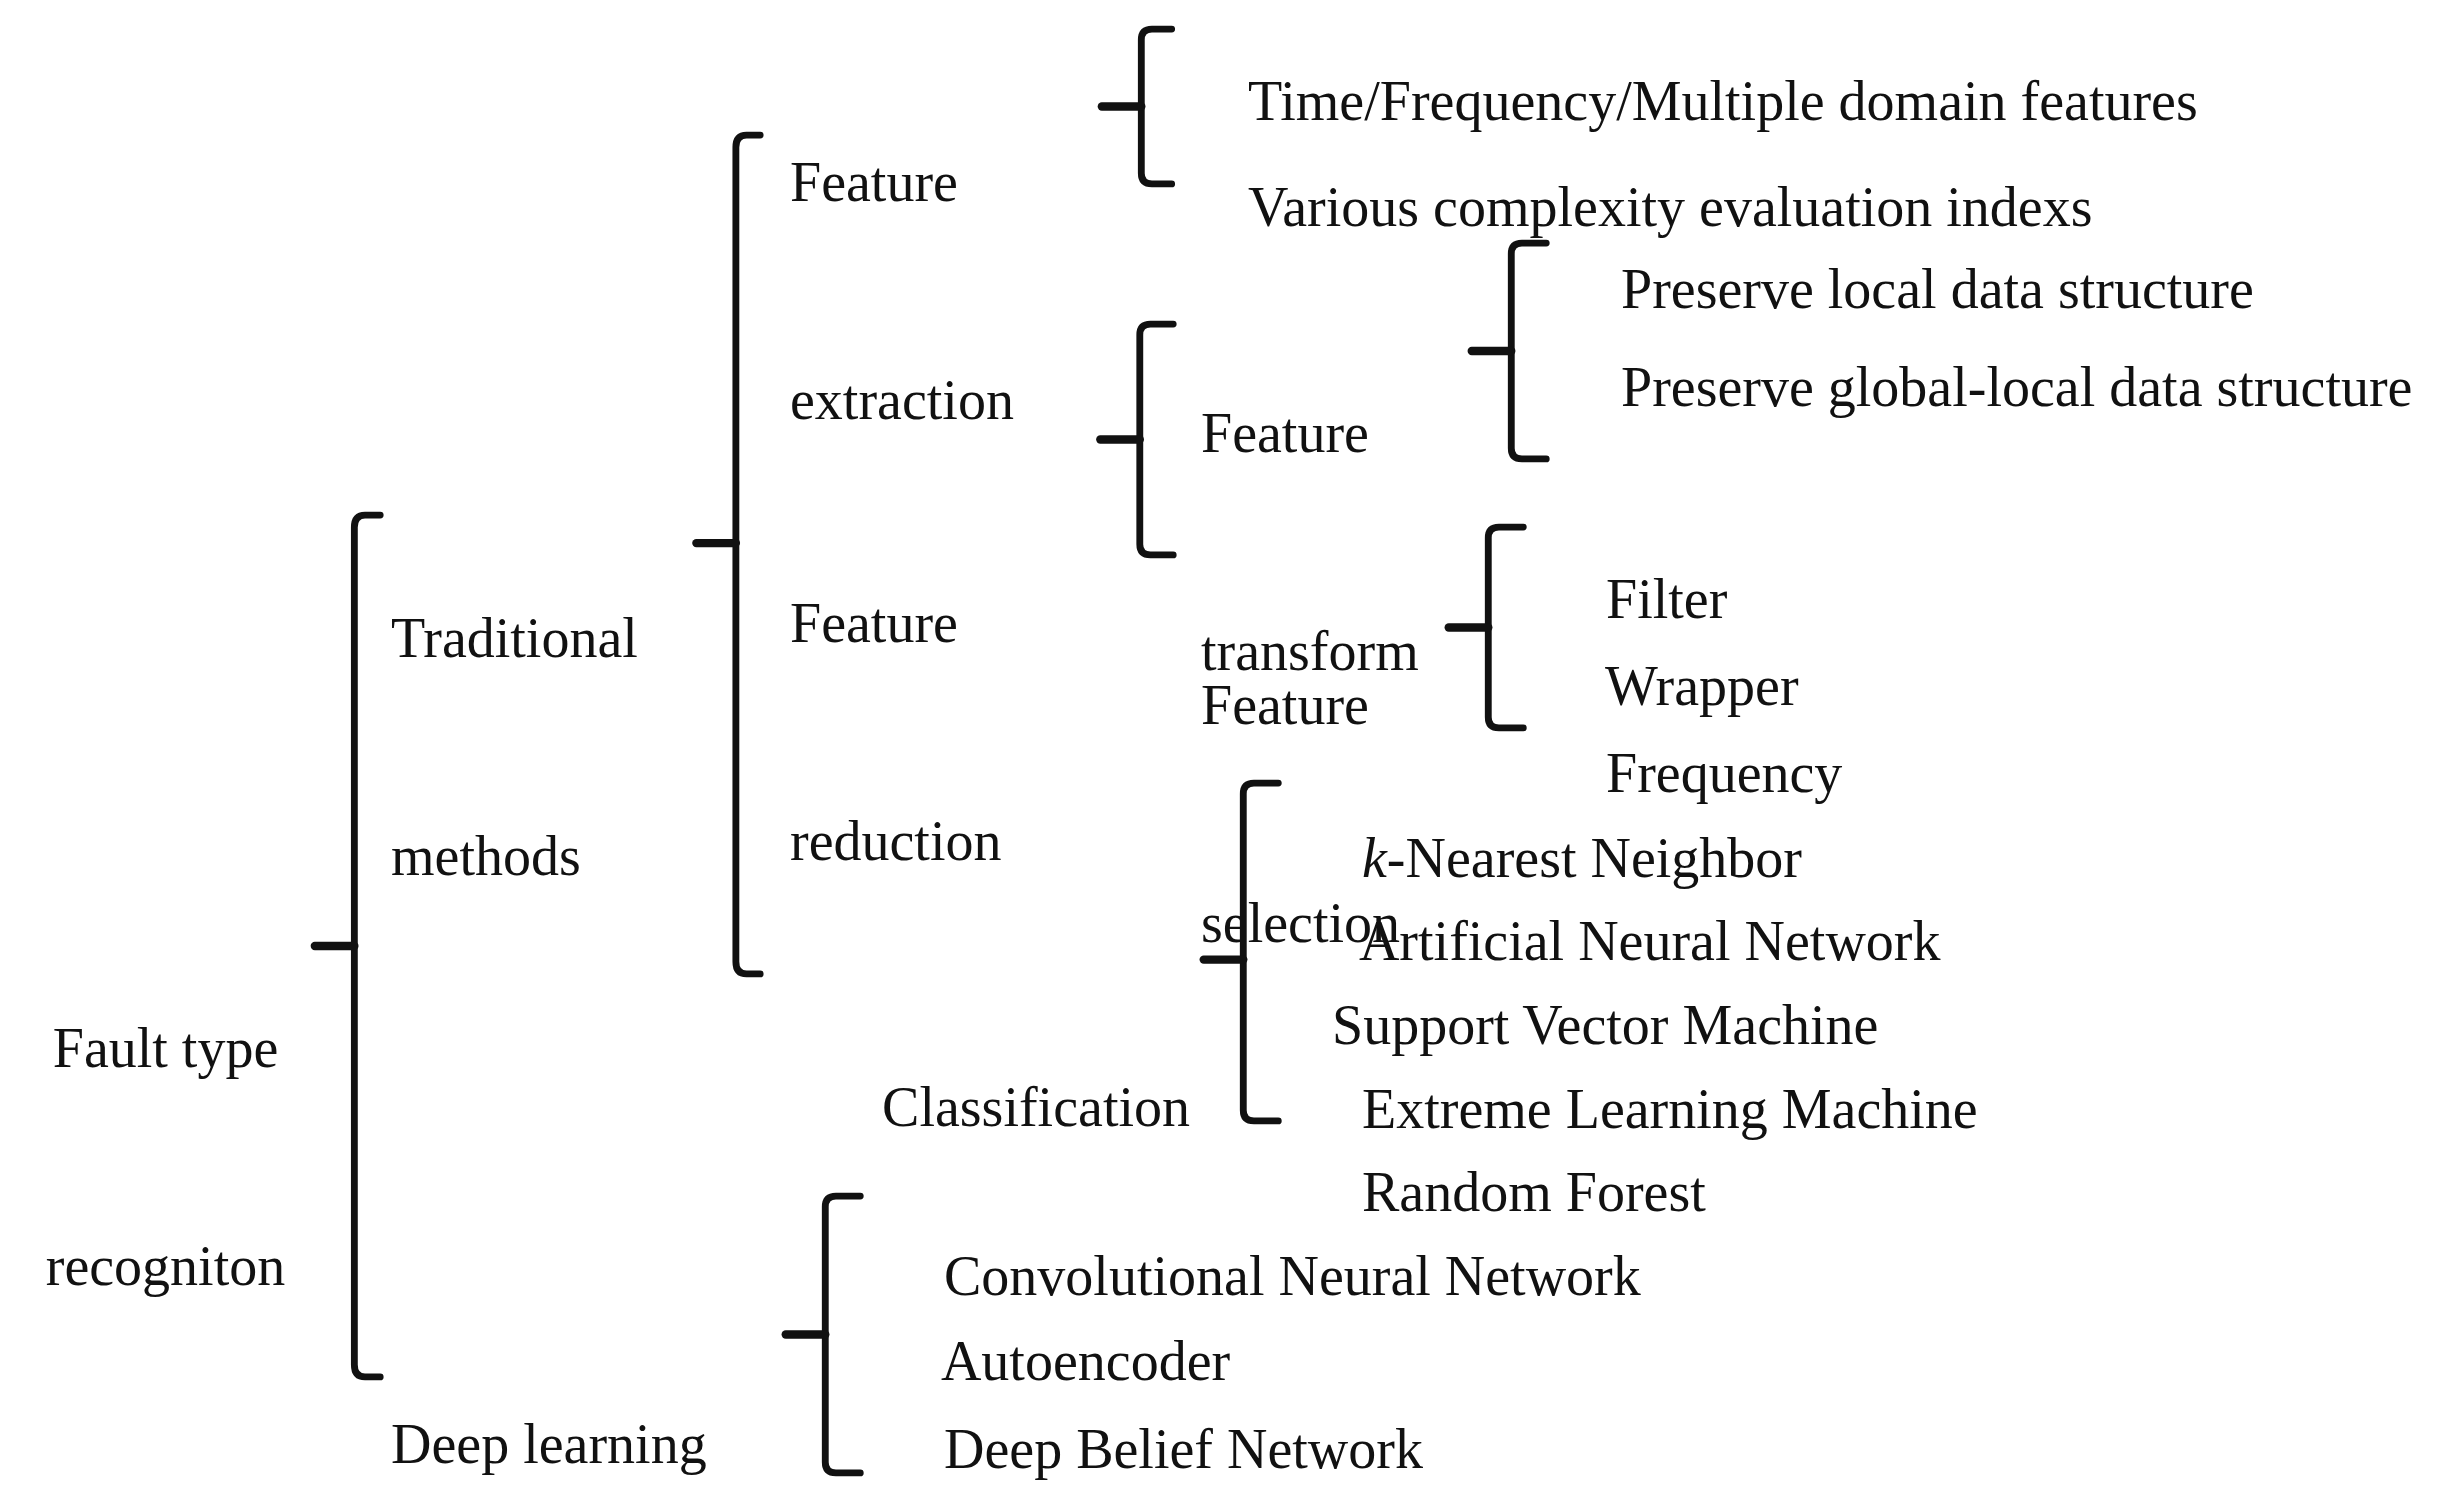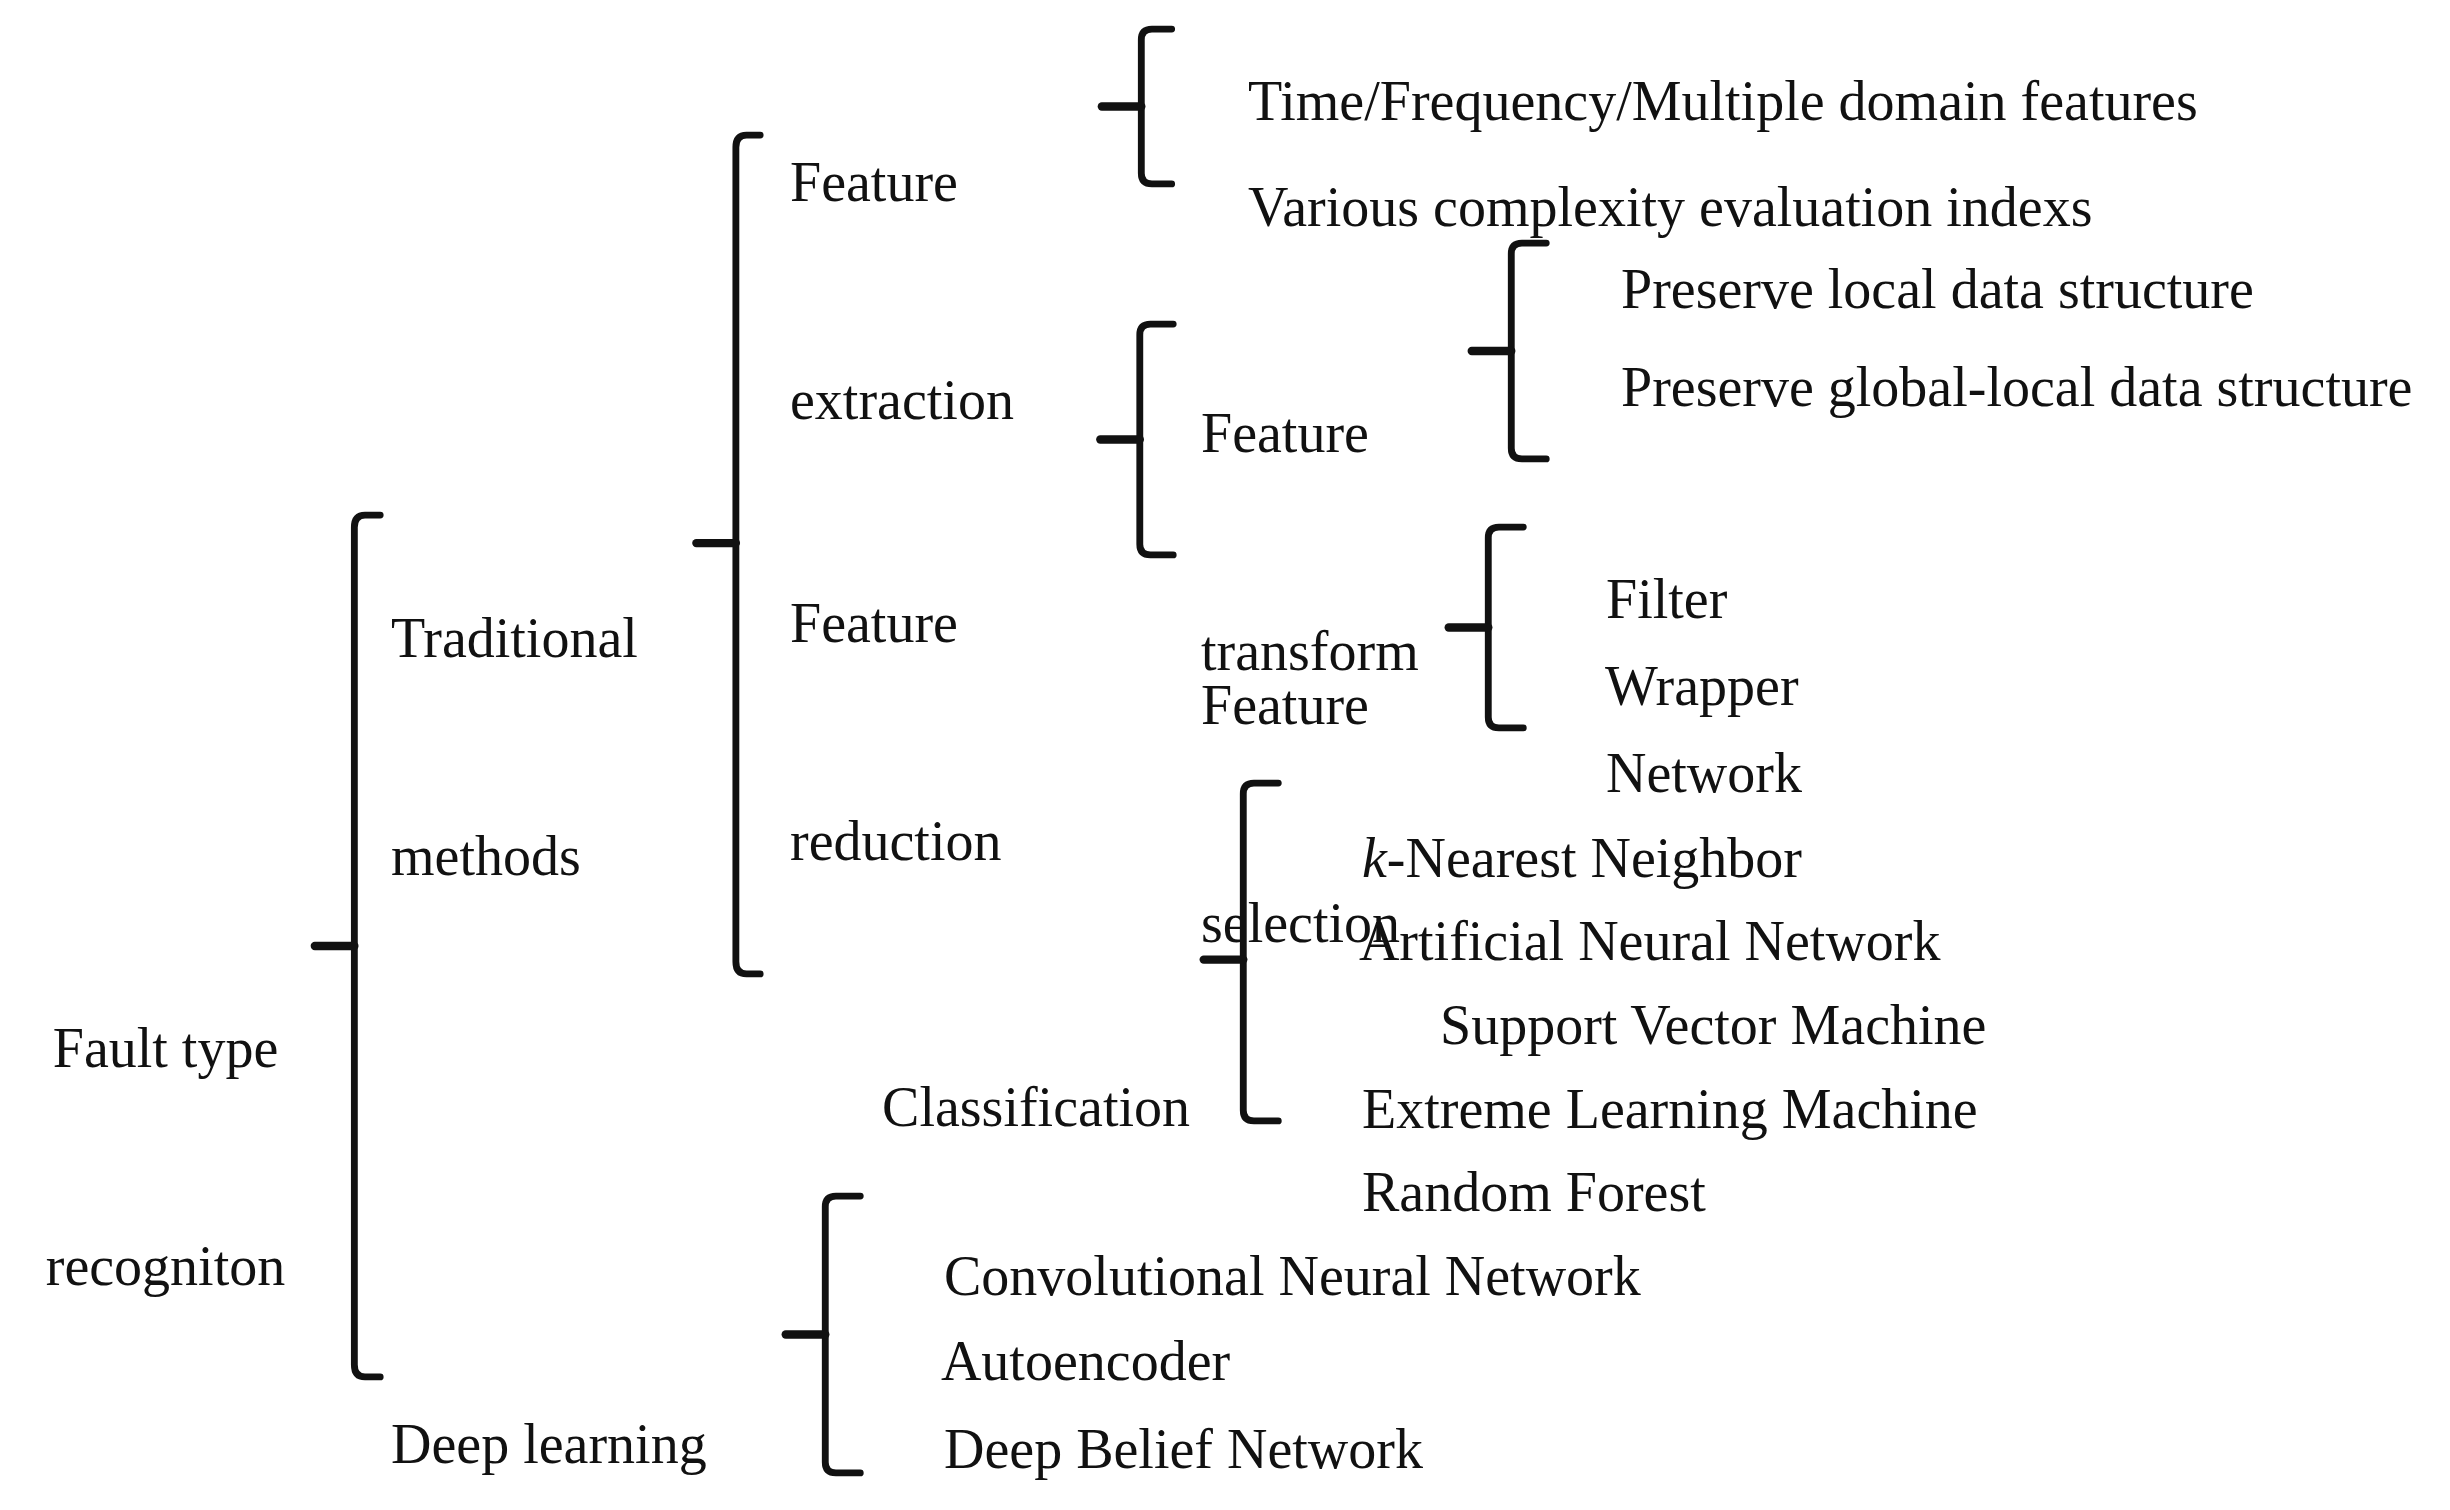--- a/index.html
+++ b/index.html
@@ -137,37 +137,37 @@
     </svg>
   </div>
 
   <div class="node" style="left:1550px; top:492px;">
     <span>Filter</span>
   </div>
   <div class="node" style="left:1550px; top:579px;">
     <span>Wrapper</span>
   </div>
   <div class="node" style="left:1550px; top:666px;">
-    <span>Network</span>
+    <span>Frequency</span>
   </div>
 
   <div class="bracket" style="left:1199px; top:777px;">
     <svg width="84" height="350" viewBox="0 0 110 460">
       <path d="M 104 8 L 72 8 Q 58 8 58 22 L 58 438 Q 58 452 72 452 L 104 452" fill="none" stroke="#111111" stroke-width="9" stroke-linecap="round"></path>
       <path d="M 58 240 L 6 240" fill="none" stroke="#111111" stroke-width="11" stroke-linecap="round"></path>
     </svg>
   </div>
 
   <div class="node" style="left:1306px; top:751px;">
     <span class="kital">k</span><span>-Nearest Neighbor</span>
   </div>
   <div class="node" style="left:1306px; top:834px;">
     <span>Artificial Neural Network</span>
   </div>
-  <div class="node" style="left:1384px; top:918px;">
+  <div class="node" style="left:1276px; top:918px;">
     <span>Support Vector Machine</span>
   </div>
   <div class="node" style="left:1306px; top:1002px;">
     <span>Extreme Learning Machine</span>
   </div>
   <div class="node" style="left:1306px; top:1085px;">
     <span>Random Forest</span>
   </div>
 
   <div class="bracket" style="left:781px; top:1190px;">

